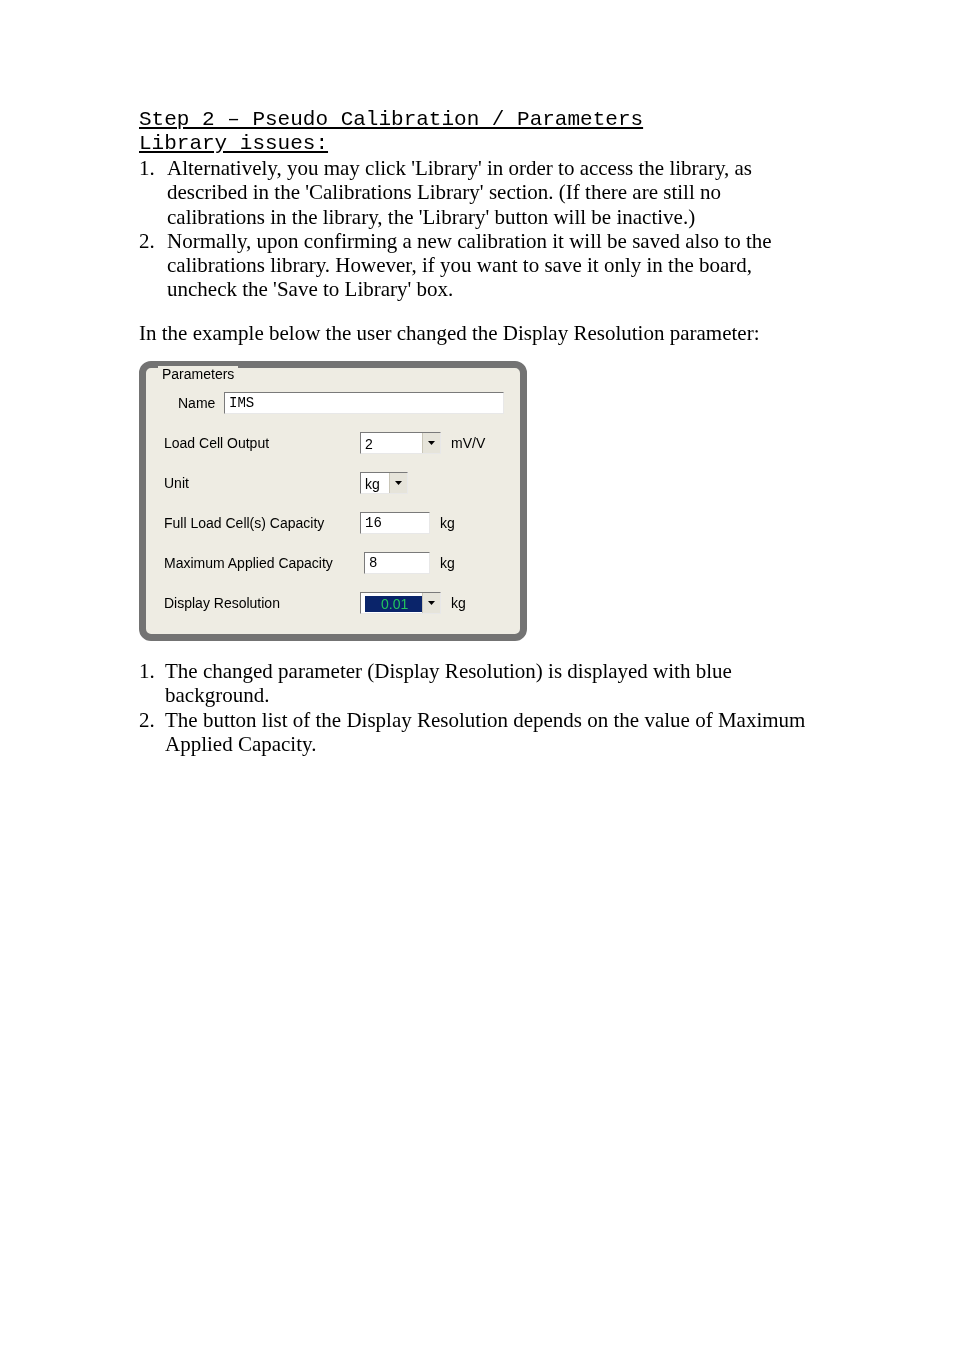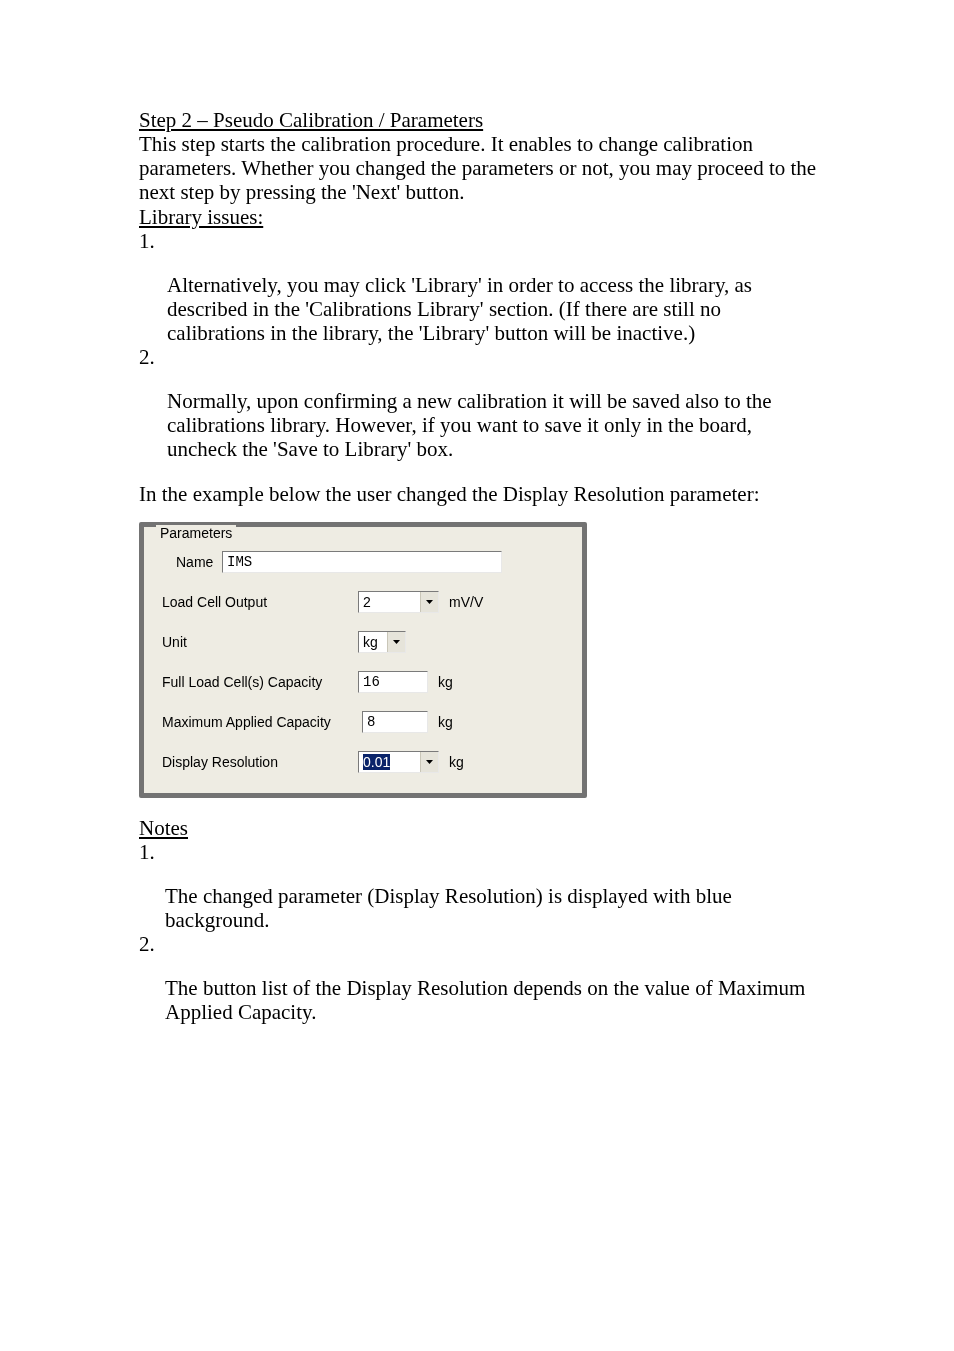--- a/index.html
+++ b/index.html
@@ -10,53 +10,53 @@
     width: 954px;
   }
   .page {
     padding: 108px 130px 0 139px;
     font-size: 21px;
     line-height: 1.15;
     color: #000;
   }
   .uline {
     text-decoration: underline;
+    font-family: Liberation Mono, monospace;
   }
   .bodytext {
     margin: 0;
   }
   .list {
     margin: 0;
     padding: 0;
   }
   .list-item {
     display: flex;
   }
   .num {
     width: 28px;
     flex: 0 0 auto;
   }
   .li-body {
     flex: 1 1 auto;
-    margin-top: 44px;
   }
   .panel-wrap {
     margin-top: 16px;
     margin-bottom: 18px;
   }
   .panel {
-    width: 448px;
+    width: 388px;
     background: #eeece3;
-    border: 5px solid #737373;
+    border: 7px solid #737373;
     position: relative;
     padding: 24px 18px 16px 18px;
     font-family: Tahoma, Arial, sans-serif;
     font-size: 14px;
     color: #000;
-    border-radius: 2px;
+    border-radius: 12px;
     box-sizing: border-box;
   }
   .panel-legend {
     position: absolute;
     top: -2px;
     left: 12px;
     background: #eeece3;
     padding: 0 4px;
     font-family: Tahoma, Arial, sans-serif;
     font-size: 14px;
@@ -119,35 +119,34 @@
     width: 17px;
     background: #e6e4da;
     border-left: 1px solid #c9c6b8;
     display: inline-flex;
     align-items: center;
     justify-content: center;
   }
   .combo .btn svg { display:block; }
   .sel {
     background: #0a246a;
-    color: #ffffff;
-    padding: 0 0;
+    color: #22c55e;
+    padding: 0 16px;
   }
   .notes-list .list-item { margin: 0; }
   .notes-list .num { width: 20px; }
   .notes-list .li-body { padding-left: 6px; }
 </style>
 </head>
 <body>
 
 <div class="page">
 
   <div class="bodytext uline">Step 2 – Pseudo Calibration / Parameters</div>
 
-  <div class="bodytext">This step starts the calibration procedure. It enables to change calibration parameters. Whether you changed the parameters or not, you may proceed to the next step by pressing the 'Next' button.</div>
 
   <div class="bodytext uline">Library issues:</div>
 
   <div class="list">
     <div class="list-item">
       <div class="num">1.</div>
       <div class="li-body">Alternatively, you may click 'Library' in order to access the library, as described in the 'Calibrations Library' section. (If there are still no calibrations in the library, the 'Library' button will be inactive.)</div>
     </div>
     <div class="list-item">
       <div class="num">2.</div>
@@ -232,21 +231,20 @@
                 </svg>
             </span>
           </div>
         </div>
         <div class="suffix">kg</div>
       </div>
 
     </div>
   </div>
 
-  <div class="bodytext uline">Notes</div>
 
   <div class="list notes-list">
     <div class="list-item">
       <div class="num">1.</div>
       <div class="li-body">The changed parameter (Display Resolution) is displayed with blue background.</div>
     </div>
     <div class="list-item">
       <div class="num">2.</div>
       <div class="li-body">The button list of the Display Resolution depends on the value of Maximum Applied Capacity.</div>
     </div>

